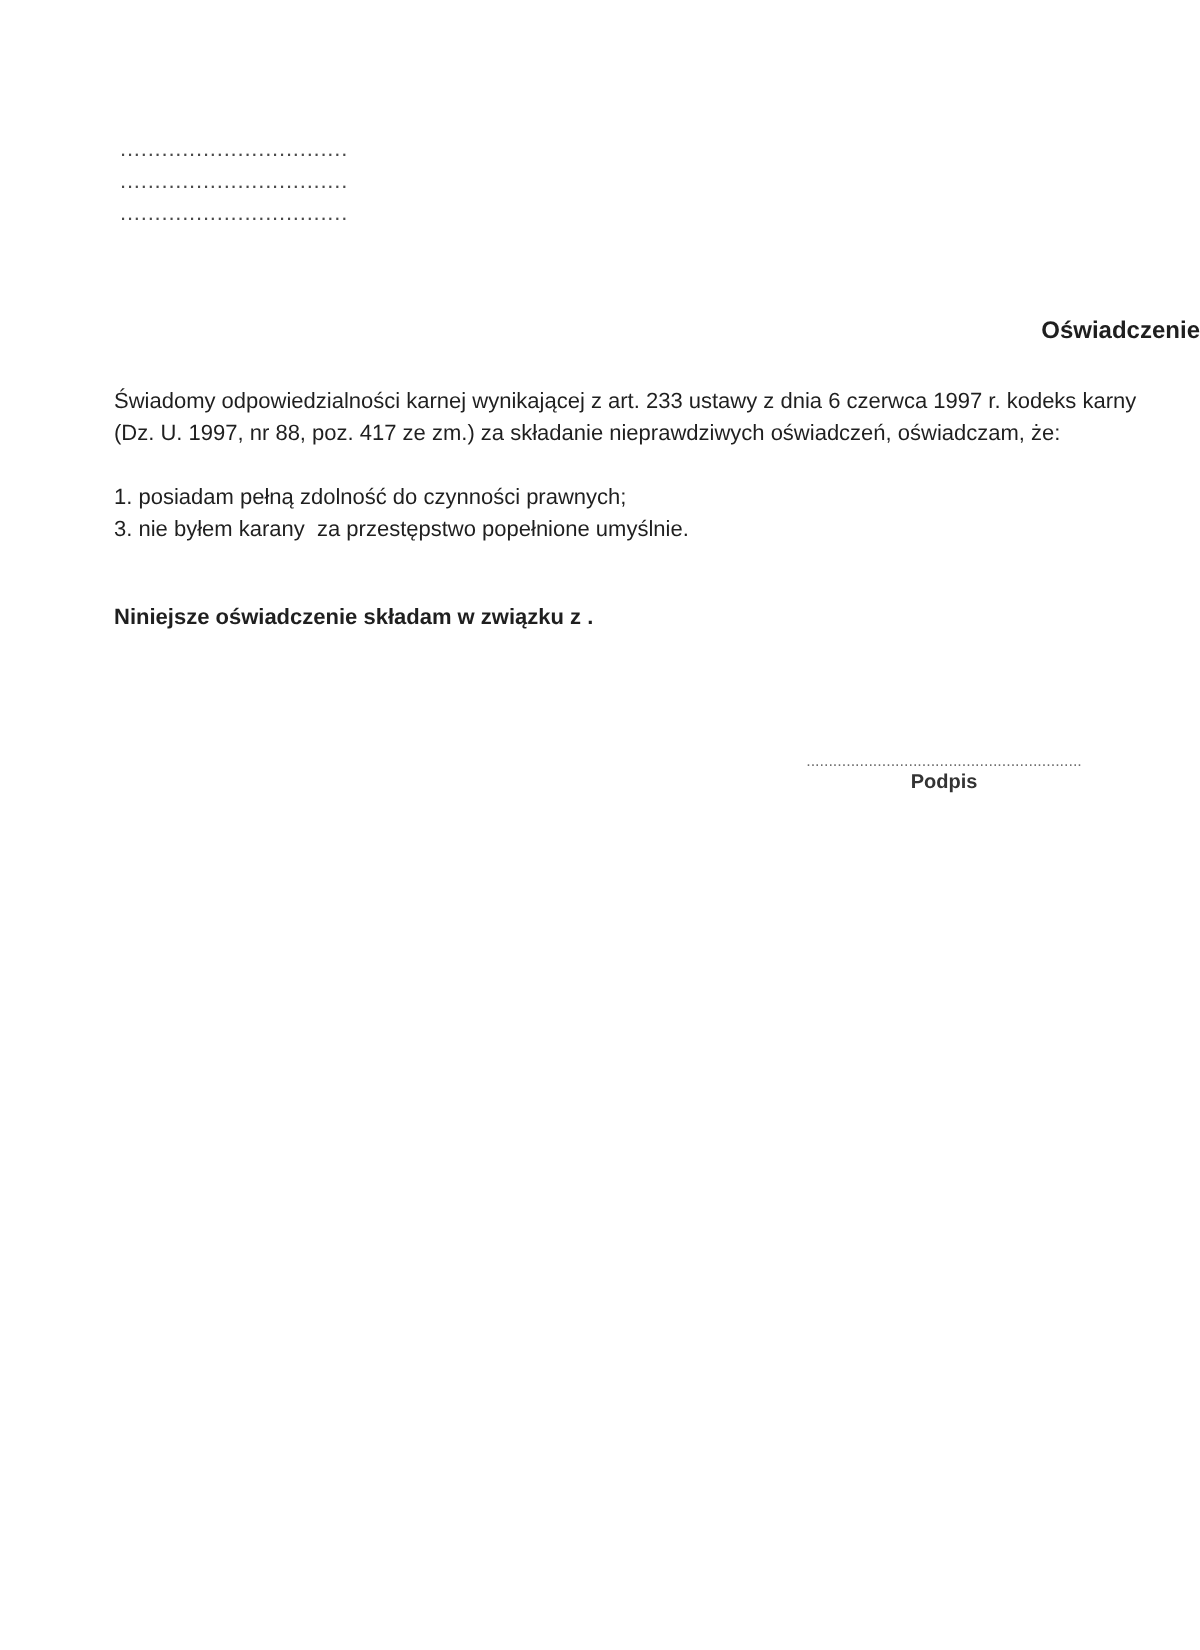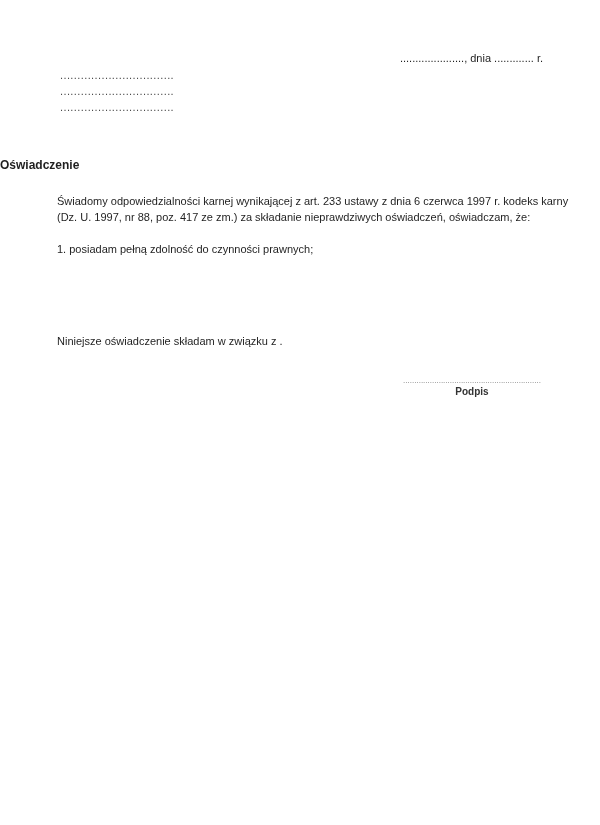--- a/index.html
+++ b/index.html
@@ -35,41 +35,42 @@
     color: #4a4a4a;
   }
   .sender-block .line {
     letter-spacing: 0.4px;
   }
   .doc-title {
     position: absolute;
     top: 158px;
     left: 0;
     width: 600px;
-    text-align: left;
+    text-align: right;
     font-size: 12px;
     font-weight: bold;
     white-space: pre;
   }
   .intro-paragraph {
     position: absolute;
     top: 193px;
     left: 57px;
   }
   .statements-list {
     position: absolute;
     top: 241px;
     left: 57px;
   }
   .closing-line {
     position: absolute;
-    top: 333px;
+    top: 301px;
     left: 57px;
     white-space: pre;
     line-height: 16px;
+    font-weight: bold;
   }
   .signature-block {
     position: absolute;
     top: 376px;
     right: 57px;
     width: 142px;
     text-align: center;
   }
   .sig-dots {
     display: block;
@@ -86,37 +87,37 @@
     margin-top: 1px;
     color: #333333;
     font-weight: bold;
   }
 </style>
 </head>
 <body>
 
 <div class="page">
 
-  <div class="date-line">....................., dnia ............. r.</div>
 
   <div class="sender-block">
     <div class="line">.................................</div>
     <div class="line">.................................</div>
     <div class="line">.................................</div>
   </div>
 
   <div class="doc-title">Oświadczenie</div>
 
   <div class="intro-paragraph">
     <div class="line">Świadomy odpowiedzialności karnej wynikającej z art. 233 ustawy z dnia 6 czerwca 1997 r. kodeks karny</div>
     <div class="line">(Dz. U. 1997, nr 88, poz. 417 ze zm.) za składanie nieprawdziwych oświadczeń, oświadczam, że:</div>
   </div>
 
   <div class="statements-list">
     <div class="line">1. posiadam pełną zdolność do czynności prawnych;</div>
+    <div class="line">3. nie byłem karany  za przestępstwo popełnione umyślnie.</div>
   </div>
 
   <div class="closing-line">Niniejsze oświadczenie składam w związku z .</div>
 
   <div class="signature-block">
     <span class="sig-dots">..............................................................</span>
     <span class="sig-label">Podpis</span>
   </div>
 
 </div>

